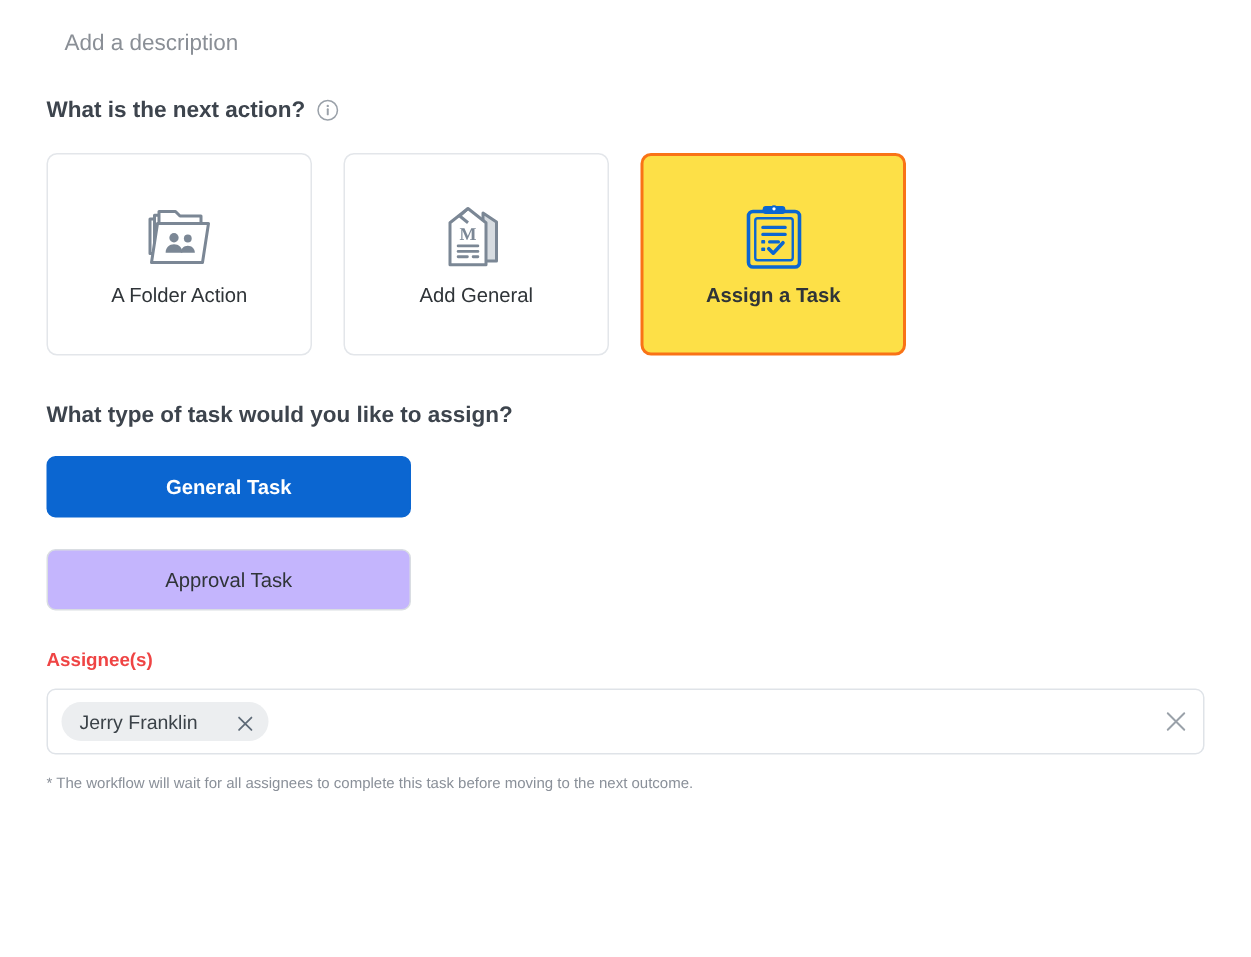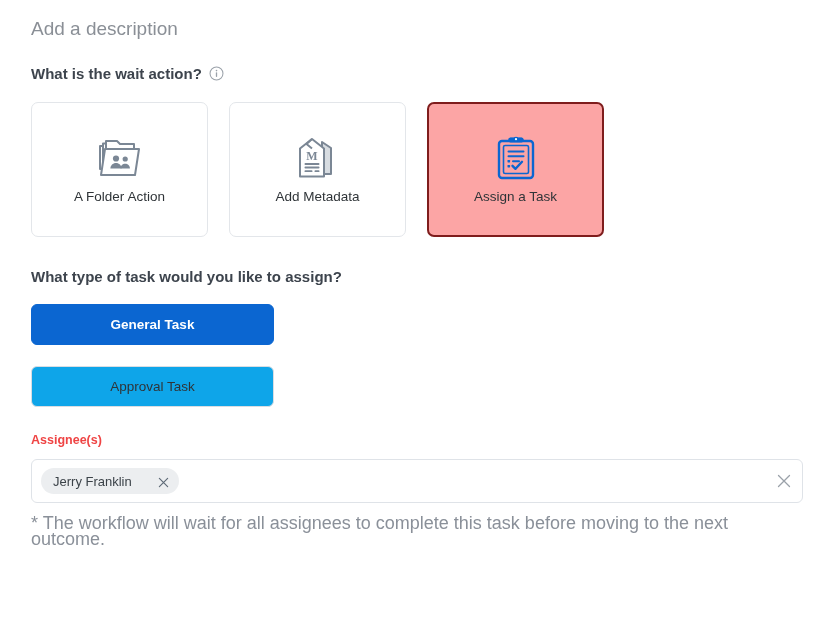--- a/index.html
+++ b/index.html
@@ -56,23 +56,24 @@
   }
   .overflow-btn i {
     display: block;
     width: 3.5px;
     height: 3.5px;
     background: #9aa0a8;
   }
 
   .description {
     margin-top: 21px;
-    font-size: 19px;
+    font-size: 15px;
     color: #8a8f96;
     line-height: 16px;
+    margin-left: 12px;
   }
 
   
   .section-heading {
     display: flex;
     align-items: center;
     gap: 7px;
     font-size: 15px;
     font-weight: bold;
     color: #3d4category;
@@ -103,22 +104,23 @@
     border: 1px solid #e3e6ea;
     border-radius: 7px;
     background: #ffffff;
     display: flex;
     flex-direction: column;
     align-items: center;
     justify-content: center;
     cursor: pointer;
   }
   .card.selected {
-    border: 2px solid #7f1d1d;
-    background: #fca5a5;
+    border: 2px solid #f97316;
+    background: #fde047;
+    font-weight: bold;
   }
   .card-icon {
     height: 46px;
     display: flex;
     align-items: center;
     justify-content: center;
     margin-bottom: 8px;
   }
   .card-label {
     font-size: 13.5px;
@@ -139,21 +141,21 @@
     height: 41px;
     box-sizing: border-box;
     border-radius: 6px;
     font-size: 13.5px;
     font-family: "Liberation Sans", sans-serif;
     display: flex;
     align-items: center;
     justify-content: center;
     cursor: pointer;
     border: 1px solid #d9dde2;
-    background: #0ea5e9;
+    background: #c4b5fd;
     color: #2f3438;
     padding: 0;
   }
   .type-btn.active {
     background: #0b66d1;
     border-color: #0b66d1;
     color: #ffffff;
     font-weight: bold;
   }
 
@@ -199,35 +201,35 @@
   .clear-x {
     margin-left: auto;
     width: 16px;
     height: 16px;
     cursor: pointer;
     display: inline-block;
   }
 
   .footnote {
     margin-top: 12px;
-    font-size: 18px;
+    font-size: 10px;
     color: #8a9099;
     line-height: 16px;
   }
 </style>
 </head>
 <body>
 
 <div class="page">
 
 
   <div class="description">Add a description</div>
 
   <div class="section-heading" id="q1">
-    <span>What is the wait action?</span>
+    <span>What is the next action?</span>
     <span class="info-icon">
       <svg viewBox="0 0 16 16" width="15" height="15">
         <circle cx="8" cy="8" r="6.9" fill="none" stroke="#9aa1a9" stroke-width="1.1"></circle>
         <circle cx="8" cy="4.9" r="0.85" fill="#9aa1a9"></circle>
         <rect x="7.3" y="6.6" width="1.4" height="5" rx="0.6" fill="#9aa1a9"></rect>
       </svg>
     </span>
   </div>
 
   <div class="cards">
@@ -263,21 +265,21 @@
           <path d="M17 4 l-5.5 5 l5.5 4.5" fill="none" stroke="#7b8795" stroke-width="2" stroke-linejoin="round"></path>
           <text x="17" y="25" font-family="Liberation Serif, serif" font-size="12" font-weight="bold" fill="#7b8795" text-anchor="middle">M</text>
           <g fill="#7b8795">
             <rect x="9.5" y="28" width="15" height="1.9" rx="0.9"></rect>
             <rect x="9.5" y="31.6" width="15" height="1.9" rx="0.9"></rect>
             <rect x="9.5" y="35.2" width="8" height="1.9" rx="0.9"></rect>
             <rect x="19.5" y="35.2" width="5" height="1.9" rx="0.9"></rect>
           </g>
         </svg>
       </span>
-      <span class="card-label">Add Metadata</span>
+      <span class="card-label">Add General</span>
     </div>
 
     <div class="card selected">
       <span class="card-icon">
         <svg viewBox="0 0 42 46" width="42" height="46">
           <rect x="4" y="6" width="34" height="37" rx="3" fill="none" stroke="#0b66d1" stroke-width="2.4"></rect>
           <rect x="8.5" y="10.5" width="25" height="28" rx="1.6" fill="none" stroke="#0b66d1" stroke-width="1.6"></rect>
           <path d="M13.5 6 v-1.2 a2 2 0 0 1 2-2 h11 a2 2 0 0 1 2 2 V6 z" fill="#0b66d1"></path>
           <rect x="13.5" y="2.4" width="15" height="5.2" rx="2" fill="#0b66d1"></rect>
           <circle cx="21" cy="4.2" r="2.4" fill="#0b66d1"></circle>

